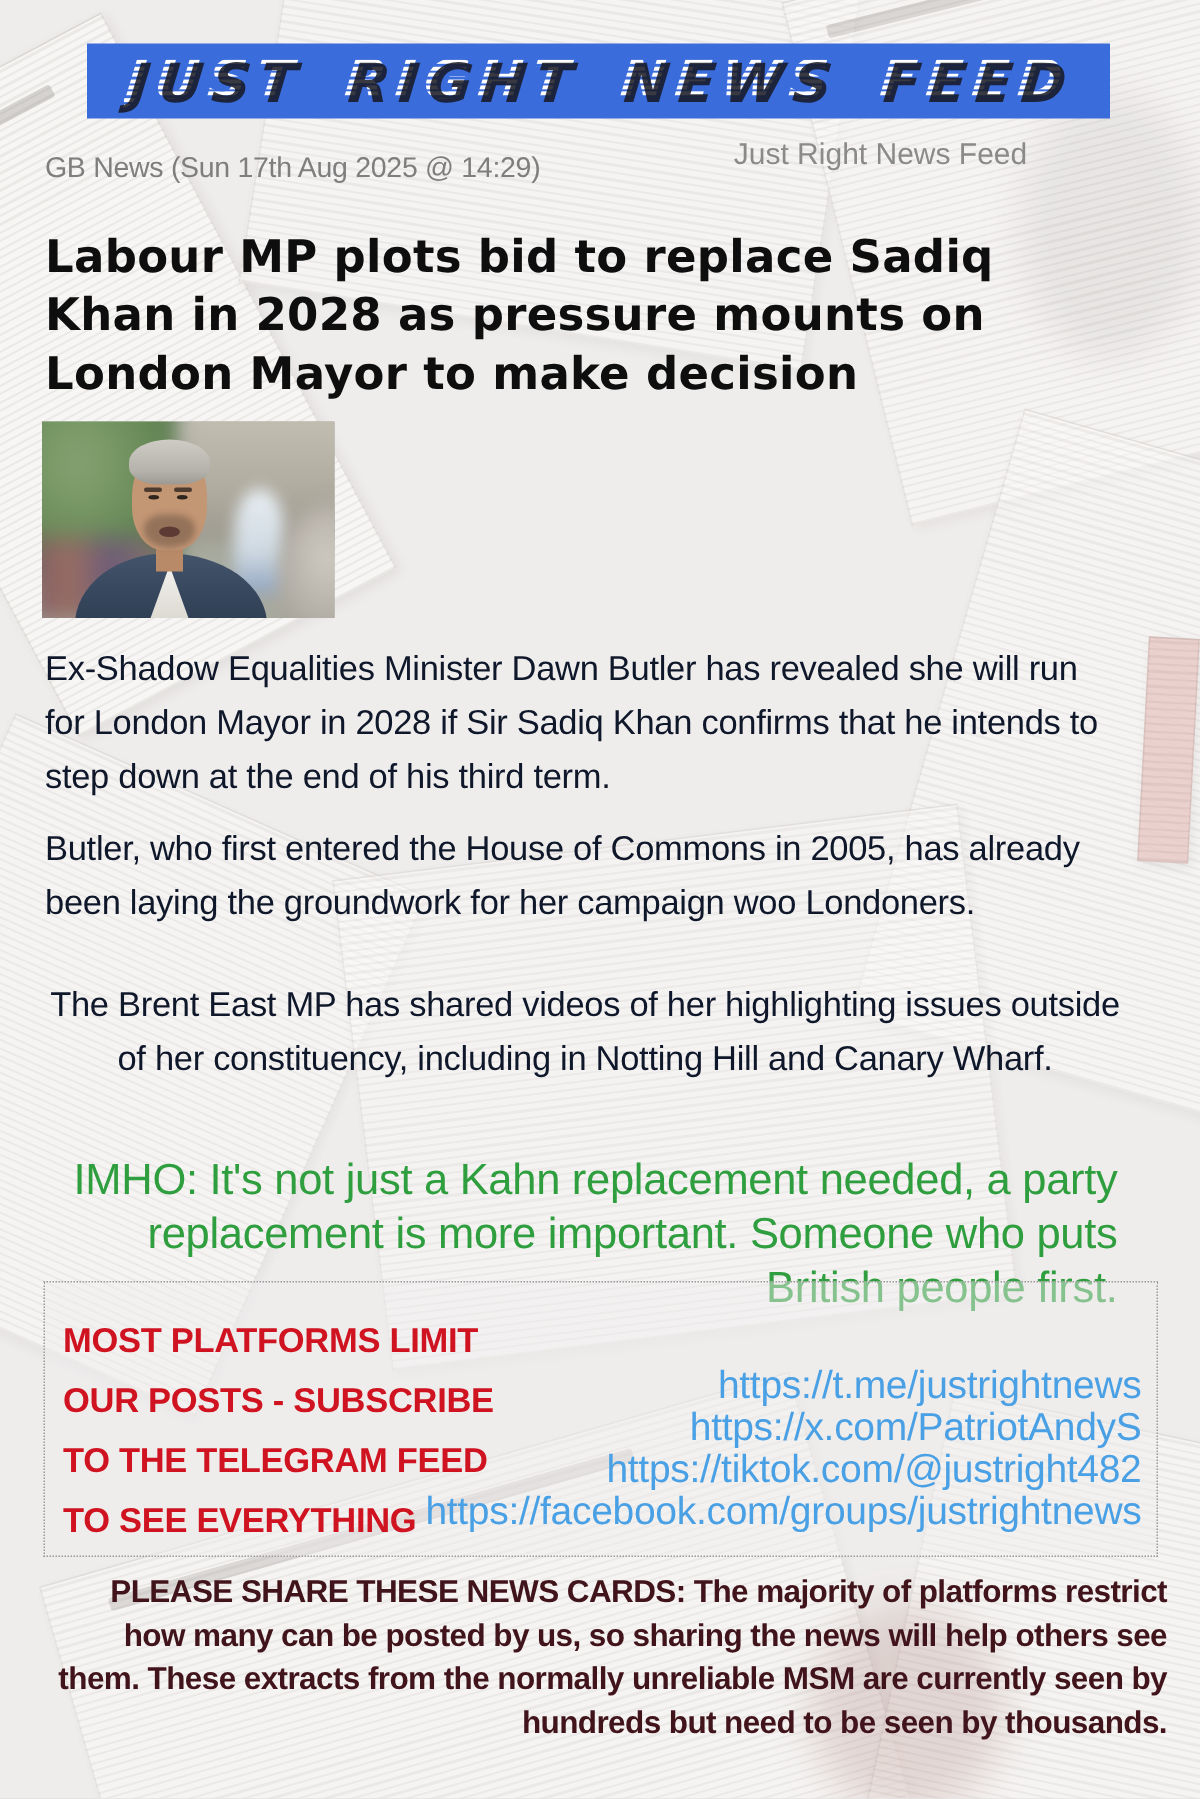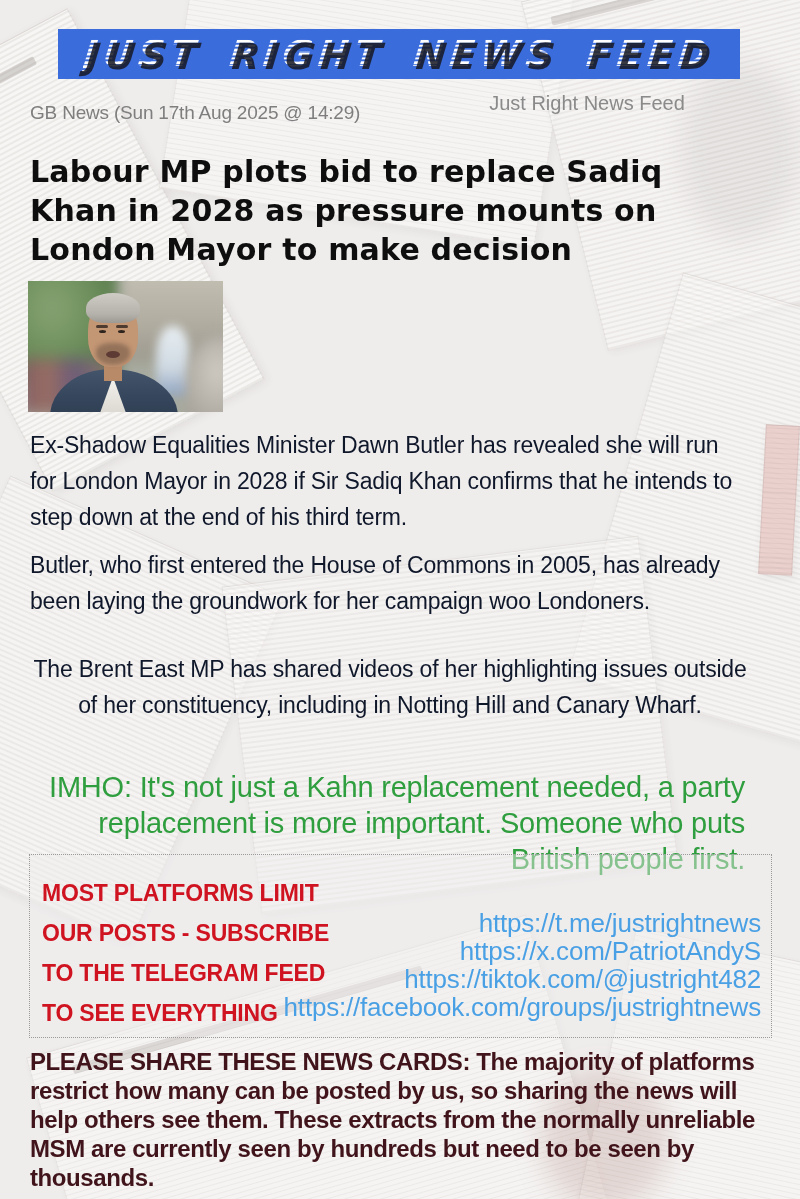--- a/index.html
+++ b/index.html
@@ -168,22 +168,22 @@
     position: absolute; right: 10px; top: 54px;
     text-align: right;
     font-size: 26px; line-height: 28px; letter-spacing: -0.2px;
     color: #4aa0e4;
   }
   .sub-link { display: block; color: #4aa0e4; text-decoration: none; }
 
   
   .footer-note {
     position: absolute; left: 30px; top: 1047px; width: 748px; z-index: 2;
-    font-size: 24px; line-height: 29px; letter-spacing: -0.4px;
-    color: #40141a; font-weight: bold;
+    font-size: 21px; line-height: 29px; letter-spacing: -0.4px;
+    color: #40141a; font-weight: bold; text-align: right;
   }
 </style>
 </head>
 <body>
 
 <div class="card">
 
   <div class="bg">
     <div class="paper" style="left:-60px; top:40px; width:240px; height:420px; transform:rotate(-28deg);">
         <div class="headline-smudge"></div>

